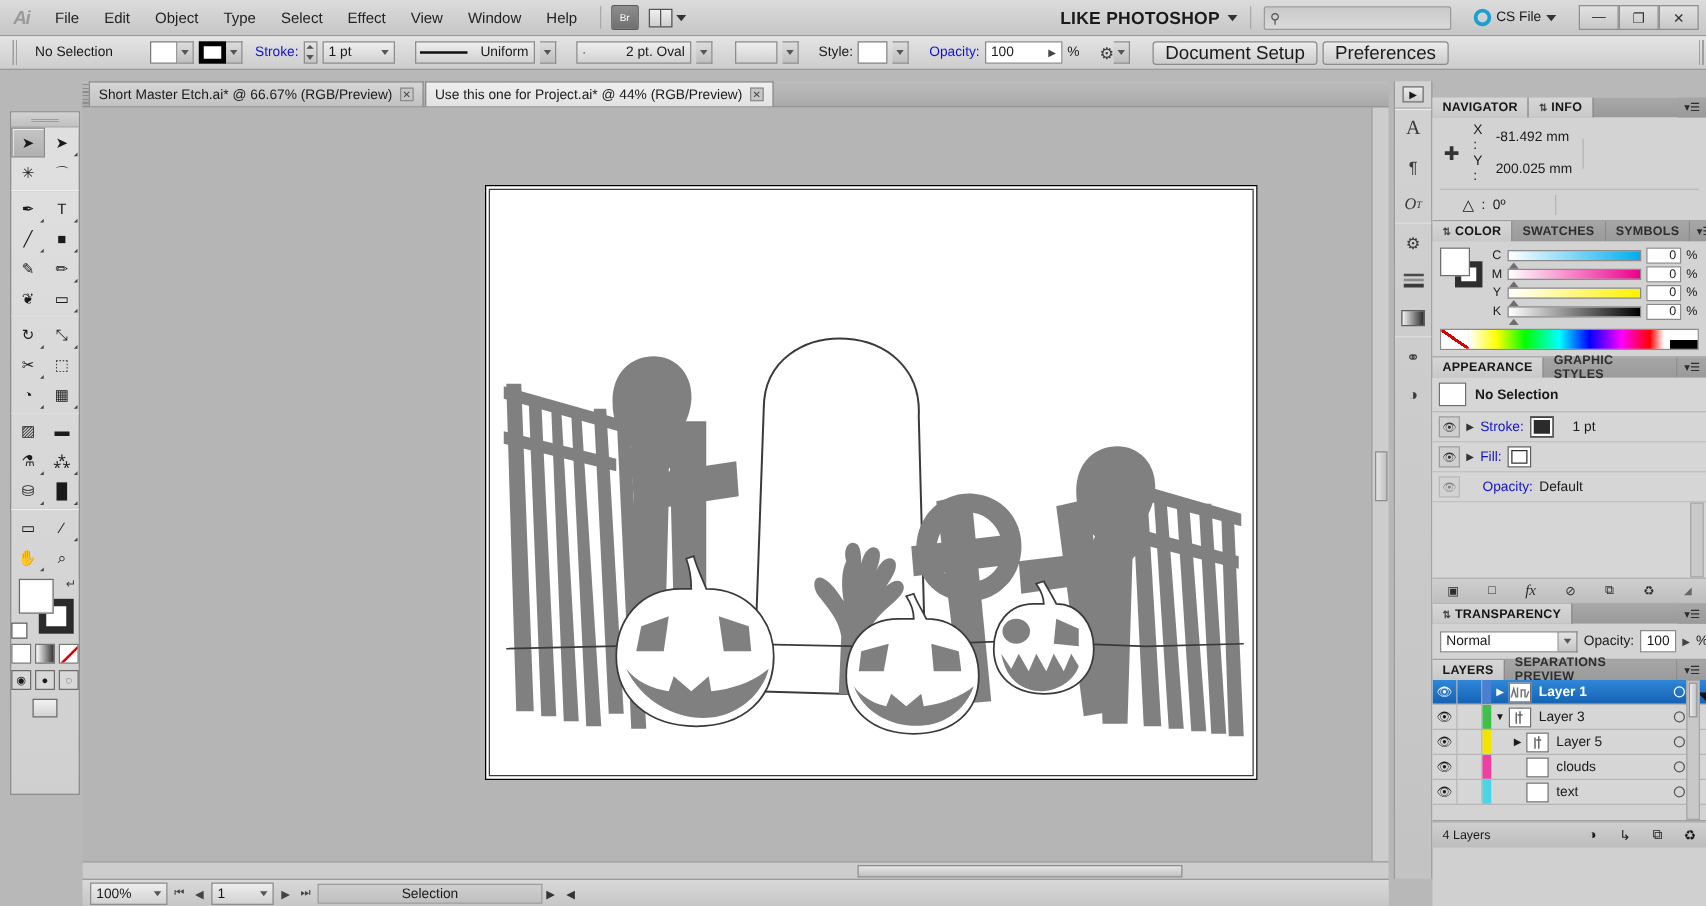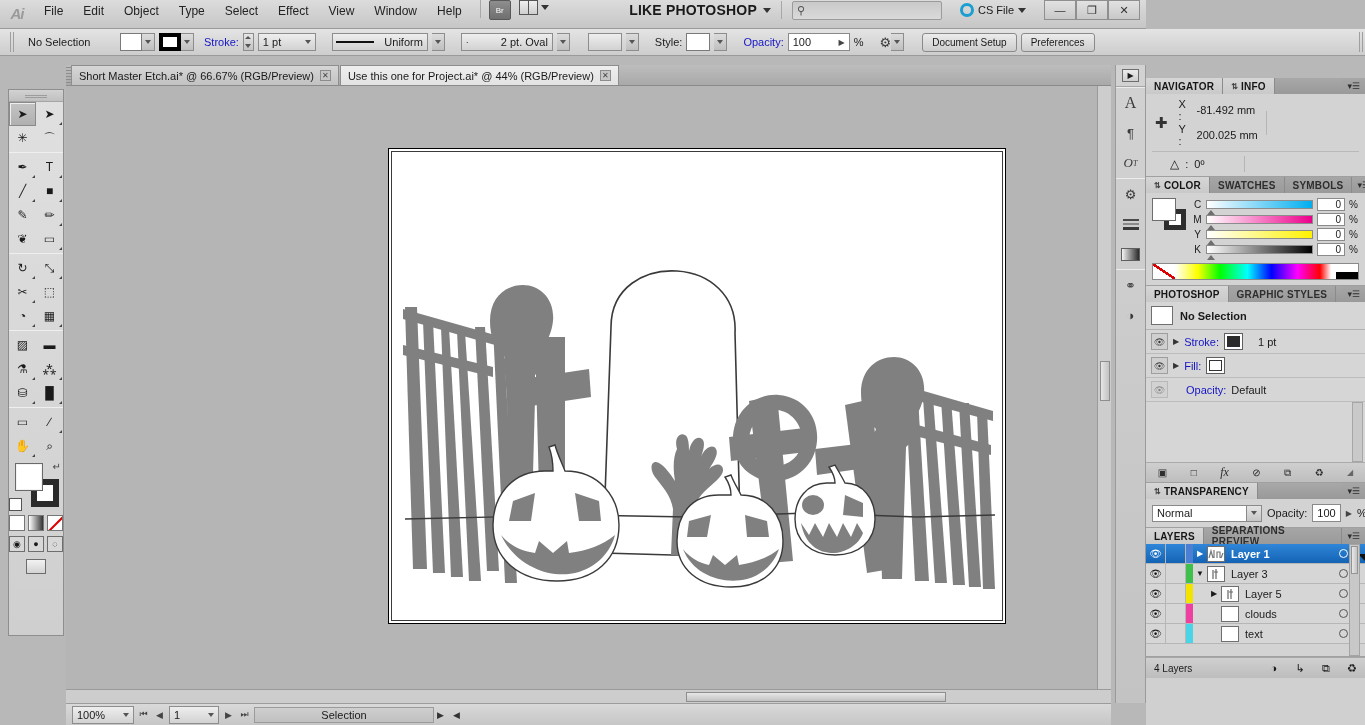--- a/index.html
+++ b/index.html
@@ -1,23 +1,23 @@
 <!DOCTYPE html>
 <html><head>
 <meta charset="utf-8">
 <style>
   * { box-sizing: border-box; margin:0; padding:0; }
   html,body { width:1365px; height:725px; overflow:hidden;
     font-family:"Liberation Sans", sans-serif; font-size:11px; color:#1a1a1a; }
   body { background:#b8b8b8; position:relative; }
 
   
-  #menubar { position:absolute; left:0; top:0; width:1146px; height:29px;
+  #menubar { position:absolute; left:0; top:0; width:1365px; height:29px;
     background:linear-gradient(#dcdcdc,#c6c6c6); border-bottom:1px solid #9a9a9a;
-    display:flex; align-items:flex-start; }
+    display:flex; align-items:center; }
   #ai-logo { width:34px; height:27px; display:flex; align-items:center; justify-content:center;
     font-weight:bold; font-size:15px; color:#9a9a9a; font-style:italic; letter-spacing:-1px; }
   .menu-item { padding:4px 10px; font-size:12px; color:#232323; cursor:default; }
   #menu-sep { width:1px; height:18px; background:#a8a8a8; margin:0 8px; }
   .mini-btn { width:22px; height:20px; background:linear-gradient(#8e8e8e,#6f6f6f);
     border:1px solid #585858; border-radius:2px; color:#fff; font-size:8px;
     display:flex; align-items:center; justify-content:center; }
   #ws-switch { margin-left:auto; display:flex; align-items:center; gap:6px; padding-right:6px; }
   #ws-label { font-size:14px; font-weight:bold; letter-spacing:0.2px; }
   .caret { width:0;height:0;border-left:4px solid transparent;border-right:4px solid transparent;
@@ -43,21 +43,21 @@
     border-top:4px solid #555; }
   .lbl-link { color:#1414c8; text-decoration-style:dotted; font-size:11px; }
   .numfield { height:18px; background:#fff; border:1px solid #8a8a8a; padding:0 4px;
     display:flex; align-items:center; font-size:11px; }
   .stepper { width:11px;height:18px; background:linear-gradient(#e6e6e6,#c4c4c4);
     border:1px solid #8d8d8d; display:flex; flex-direction:column;
     align-items:center; justify-content:space-around; }
   .dd { height:18px; background:linear-gradient(#eee,#d2d2d2); border:1px solid #8d8d8d;
     display:flex; align-items:center; justify-content:space-between; padding:0 4px; font-size:11px; }
   .cb-btn { height:19px; background:linear-gradient(#ececec,#cdcdcd); border:1px solid #8a8a8a;
-    border-radius:3px; padding:0 9px; display:flex; align-items:center; font-size:10px; }
+    border-radius:3px; padding:0 9px; display:flex; align-items:center; font-size:15px; }
 
   
   #tabbar { position:absolute; left:66px; top:65px; width:1045px; height:21px;
     background:linear-gradient(#bdbdbd,#a9a9a9); border-bottom:1px solid #8a8a8a;
     display:flex; align-items:flex-end; }
   .doctab { height:20px; display:flex; align-items:center; gap:6px; padding:0 7px;
     font-size:11px; border:1px solid #8e8e8e; border-bottom:none;
     background:linear-gradient(#d6d6d6,#c2c2c2); margin-right:1px; }
   .doctab.active { background:linear-gradient(#efefef,#e2e2e2); }
   .tab-x { width:11px;height:11px; border:1px solid #8c8c8c; background:#c6c6c6;
@@ -752,21 +752,21 @@
       <div id="spec-none"></div>
       <div id="spec-ramp"></div>
       <div id="spec-bw">
         <div style="flex:1;background:#fff"></div>
           <div style="flex:1;background:#000"></div>
       </div>
     </div>
   </div>
 
   <div class="ptabs">
-    <div class="ptab active">PHOTOSHOP</div>
+    <div class="ptab active">APPEARANCE</div>
     <div class="ptab">GRAPHIC STYLES</div>
     <div class="pmenu">▾☰</div>
   </div>
   <div class="pbody" id="app-body">
     <div class="app-head">
       <div class="app-thumb"></div>
       <span style="font-weight:bold">No Selection</span>
     </div>
     <div class="app-row">
       <span class="eye">👁</span>

